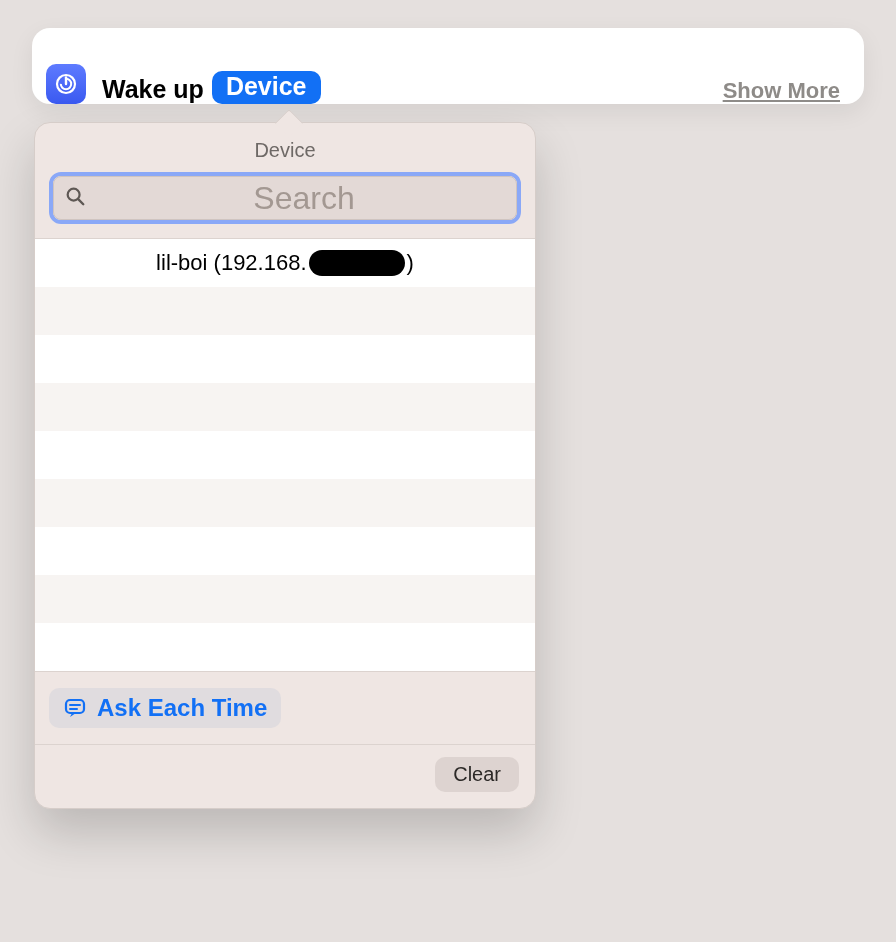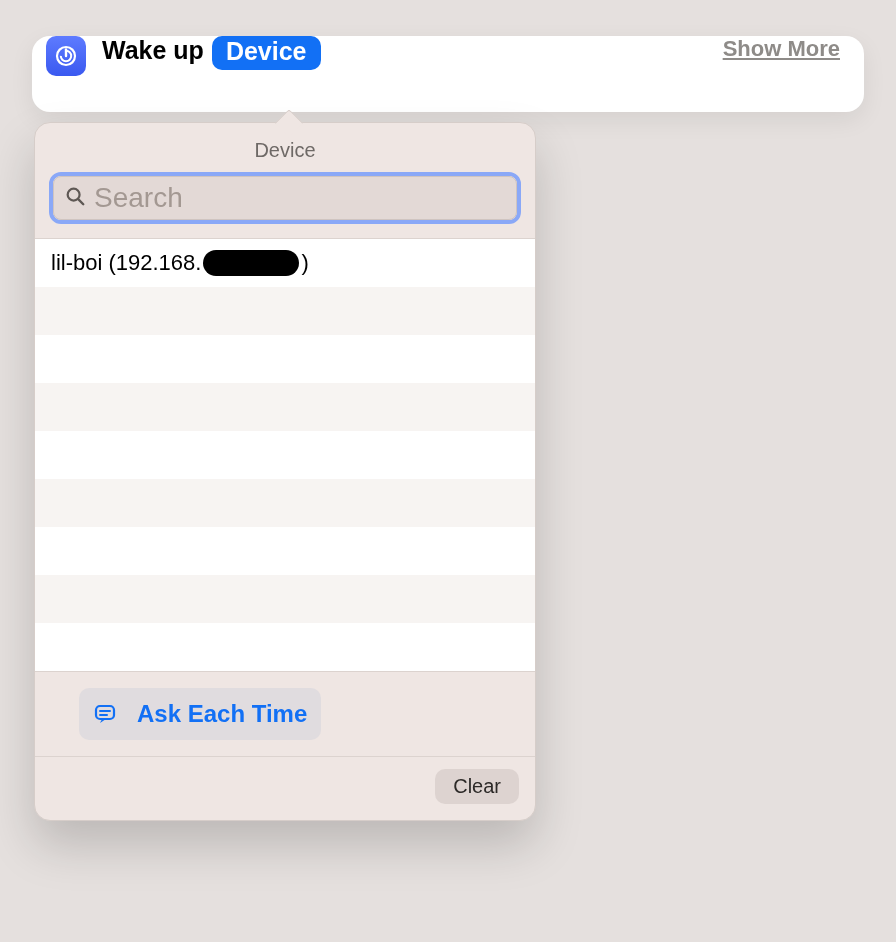--- a/index.html
+++ b/index.html
@@ -7,27 +7,27 @@
     margin: 0; padding: 0;
     width: 896px; height: 942px;
     background: #e5e0de;
     font-family: -apple-system, "Helvetica Neue", Arial, sans-serif;
     -webkit-font-smoothing: antialiased;
   }
 
   
   .card {
     position: absolute;
-    left: 32px; top: 36px;
+    left: 32px; top: 28px;
     width: 832px; height: 76px;
     background: #ffffff;
     border-radius: 18px;
     box-shadow: 0 8px 24px rgba(0,0,0,0.07);
     display: flex;
-    align-items: flex-start;
+    align-items: flex-end;
     padding: 0 24px 0 14px;
   }
   .app-icon {
     width: 40px; height: 40px;
     border-radius: 10px;
     background: linear-gradient(180deg,#5e7bff 0%, #3a59f0 100%);
     display: flex; align-items: center; justify-content: center;
     flex: none;
   }
   .app-icon svg { display:block; }
@@ -99,68 +99,69 @@
     background: #e3d9d6;
     border: 1px solid #cfc4c0;
     border-radius: 8px;
     height: 44px;
     padding: 0 10px;
   }
   .search-field input {
     flex: 1;
     border: none;
     background: transparent;
-    font-size: 28px;
+    font-size: 32px;
     color: #6e6966;
     outline: none;
     padding-left: 8px;
+    text-align: center;
   }
   .search-field input::placeholder { color: #a39892; }
   .mag-icon { flex:none; }
 
   .list {
     background: #fff;
     border-top: 1px solid #dcd3cf;
     border-bottom: 1px solid #dcd3cf;
   }
   .row {
     height: 48px;
     display:flex;
     align-items:center;
     padding: 0 16px;
     font-size: 22px;
     color: #000;
+    justify-content: center;
   }
   .row:nth-child(even) { background: #f7f4f2; }
   .row:nth-child(odd)  { background: #ffffff; }
   .redact {
     display:inline-block;
     width: 96px; height: 26px;
     background:#000;
     border-radius: 13px;
     vertical-align: middle;
     margin: 0 2px;
   }
 
   .ask-section {
     padding: 16px 14px;
     border-bottom: 1px solid #dcd3cf;
   }
   .ask-pill {
     display: inline-flex;
     align-items: center;
-    gap: 20px;
+    gap: 10px;
     background: #e0dcdf;
     border-radius: 10px;
-    padding: 12px 14px;
+    padding: 6px 14px;
     color: #1270f5;
     font-size: 24px;
     font-weight: 700;
     cursor: pointer;
-    margin-left: 30px;
   }
   .ask-pill svg { flex:none; }
 
   .footer {
     display:flex;
     justify-content:flex-end;
     padding: 12px 16px 16px 16px;
   }
   .clear-btn {
     background:#ddd3d0;

